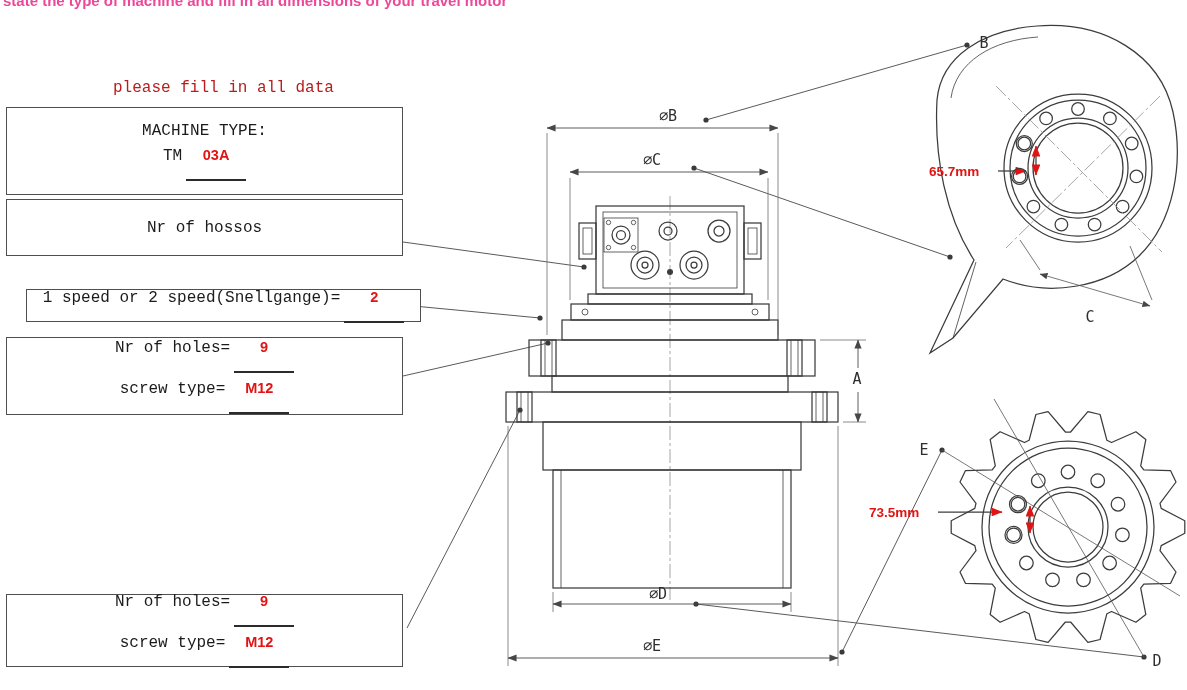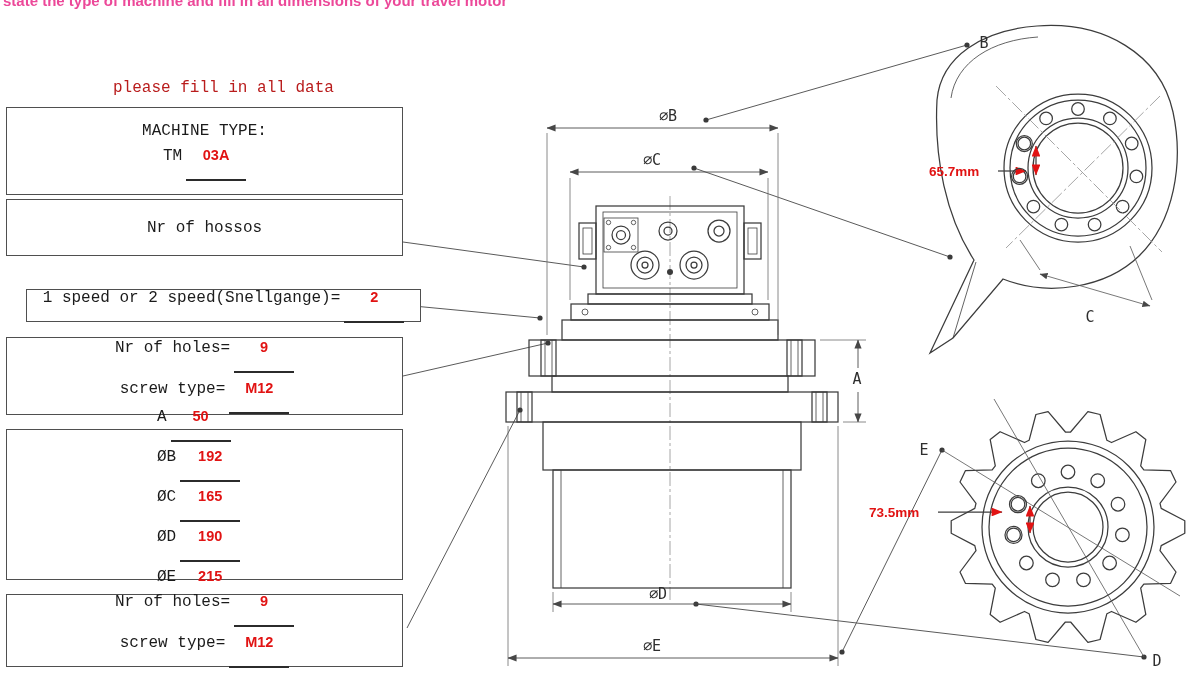--- a/index.html
+++ b/index.html
@@ -251,37 +251,20 @@
 
   <div class="box b4">
     <div class="line">
       <span>Nr of holes=</span><span class="fill">9</span>
     </div>
     <div class="line">
       <span>screw type=</span><span class="fill">M12</span>
     </div>
   </div>
 
-  <div class="box b5">
-    <div class="line">
-      <span>A</span><span class="fill">50</span>
-    </div>
-    <div class="line">
-      <span>ØB</span><span class="fill">192</span>
-    </div>
-    <div class="line">
-      <span>ØC</span><span class="fill">165</span>
-    </div>
-    <div class="line">
-      <span>ØD</span><span class="fill">190</span>
-    </div>
-    <div class="line">
-      <span>ØE</span><span class="fill">215</span>
-    </div>
-  </div>
 
   <div class="box b6">
     <div class="line">
       <span>Nr of holes=</span><span class="fill">9</span>
     </div>
     <div class="line">
       <span>screw type=</span><span class="fill">M12</span>
     </div>
   </div>
 

